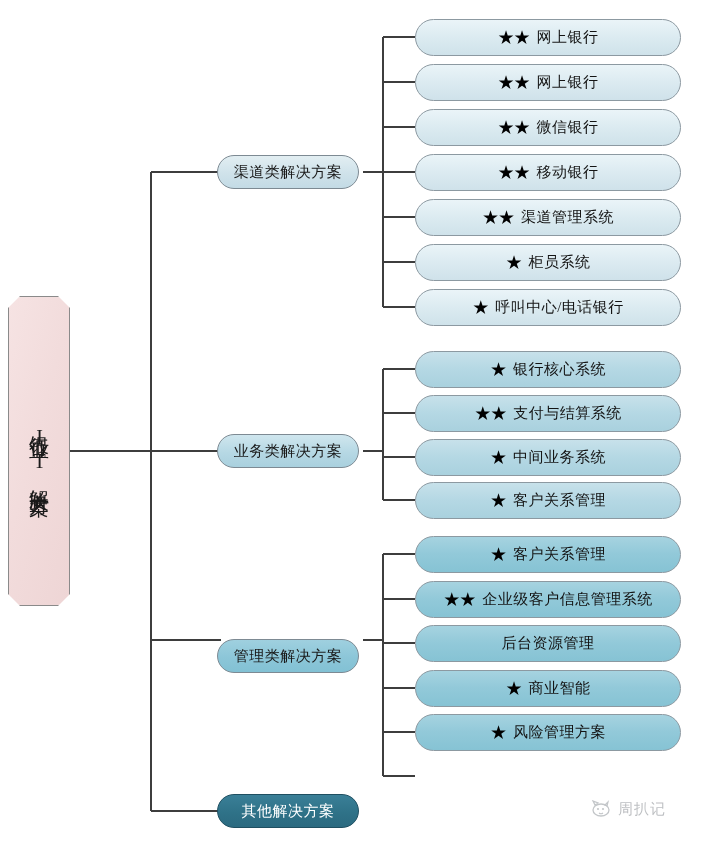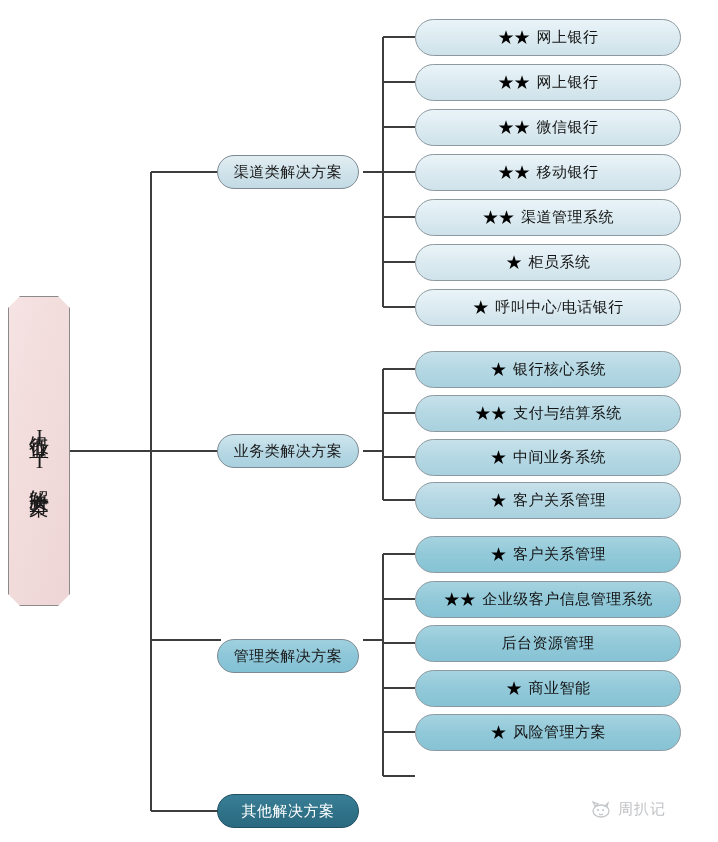--- a/index.html
+++ b/index.html
@@ -56,21 +56,21 @@
   .leaf.tone-mid{background:linear-gradient(180deg,#c7e1ea 0%,#b5d8e4 48%,#a9d1de 100%);}
   .leaf.tone-dark{background:linear-gradient(180deg,#a6d3e0 0%,#92c9d9 48%,#86c3d4 100%);}
 
   .stars{font-family:"DejaVu Sans",sans-serif;font-size:19px;letter-spacing:-1px;color:#000;line-height:1;margin-right:7px;}
   .stars:empty{display:none;margin-right:0;}
   .leaf-label{letter-spacing:.5px;}
 
   
   .watermark{
     position:absolute;left:588px;top:800px;
-    display:flex;align-items:flex-end;gap:6px;
+    display:flex;align-items:flex-start;gap:6px;
     opacity:.45;
   }
   .wm-icon{width:24px;height:18px;}
   .wm-text{font-size:15px;color:#6d7278;font-family:"Liberation Sans",sans-serif;letter-spacing:1px;}
 </style>
 </head>
 <body>
 
 <div id="canvas">
 

